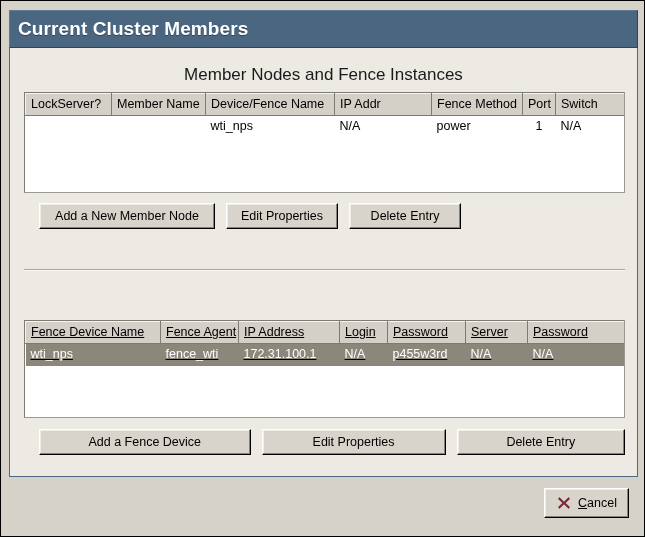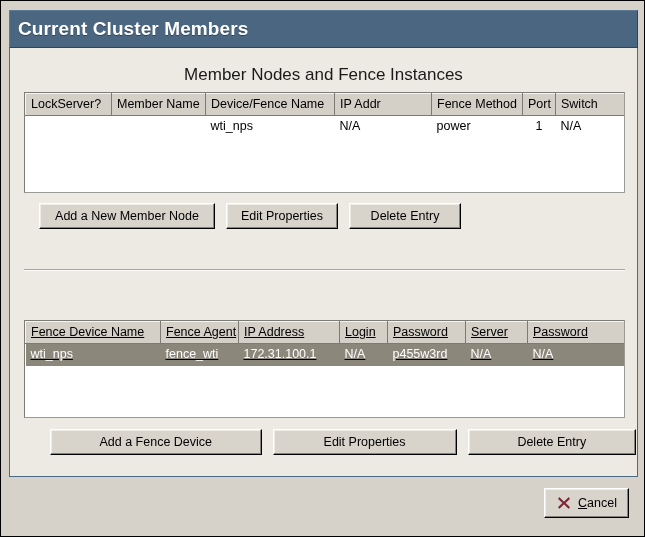--- a/index.html
+++ b/index.html
@@ -234,21 +234,21 @@
               <td>172.31.100.1</td>
               <td>N/A</td>
               <td>p455w3rd</td>
               <td>N/A</td>
               <td>N/A</td>
             </tr>
           </tbody>
       </table>
     </div>
 
-    <div class="btnrow" id="fence-buttons" style="position: absolute; left: 40px; top: 381px; width: 586px; gap: 11px;">
+    <div class="btnrow" id="fence-buttons" style="position: absolute; left: 29px; top: 381px; width: 586px; gap: 11px;">
         <div class="btn" style="width: 216px;">
           <span>Add a Fence Device</span>
         </div>
         <div class="btn" style="width: 188px;">
           <span>Edit Properties</span>
         </div>
         <div class="btn" style="width: 172px;">
           <span>Delete Entry</span>
         </div>
       </div>

